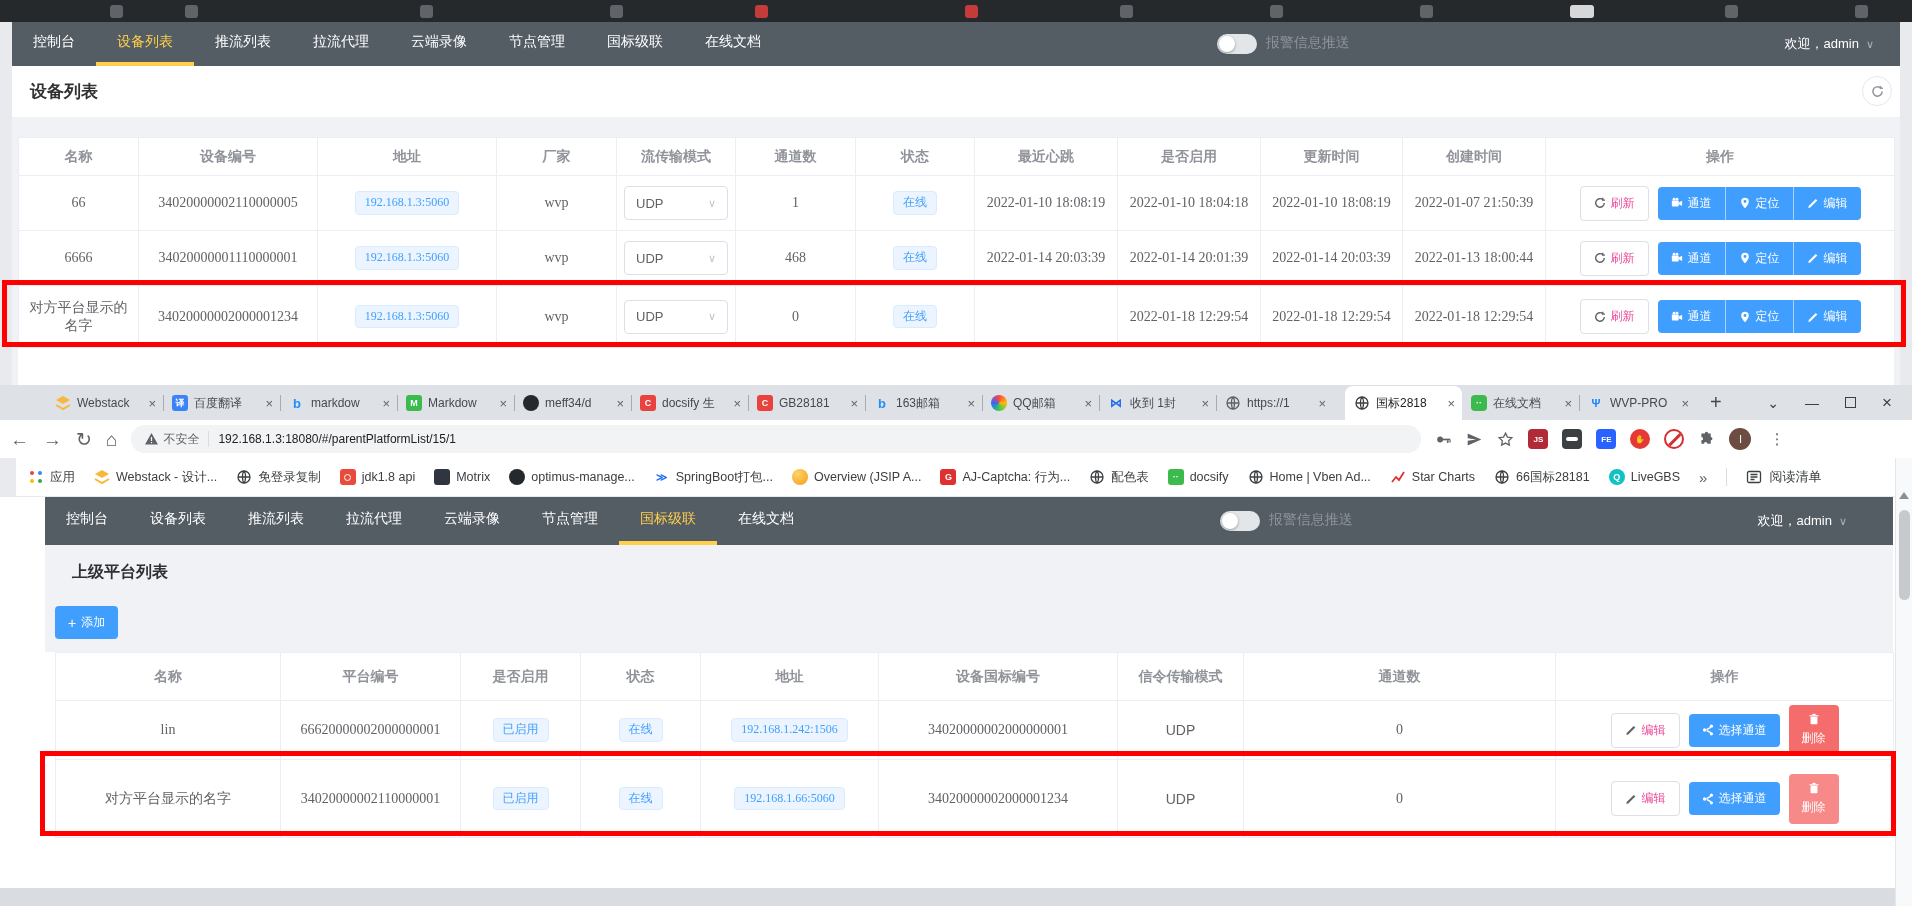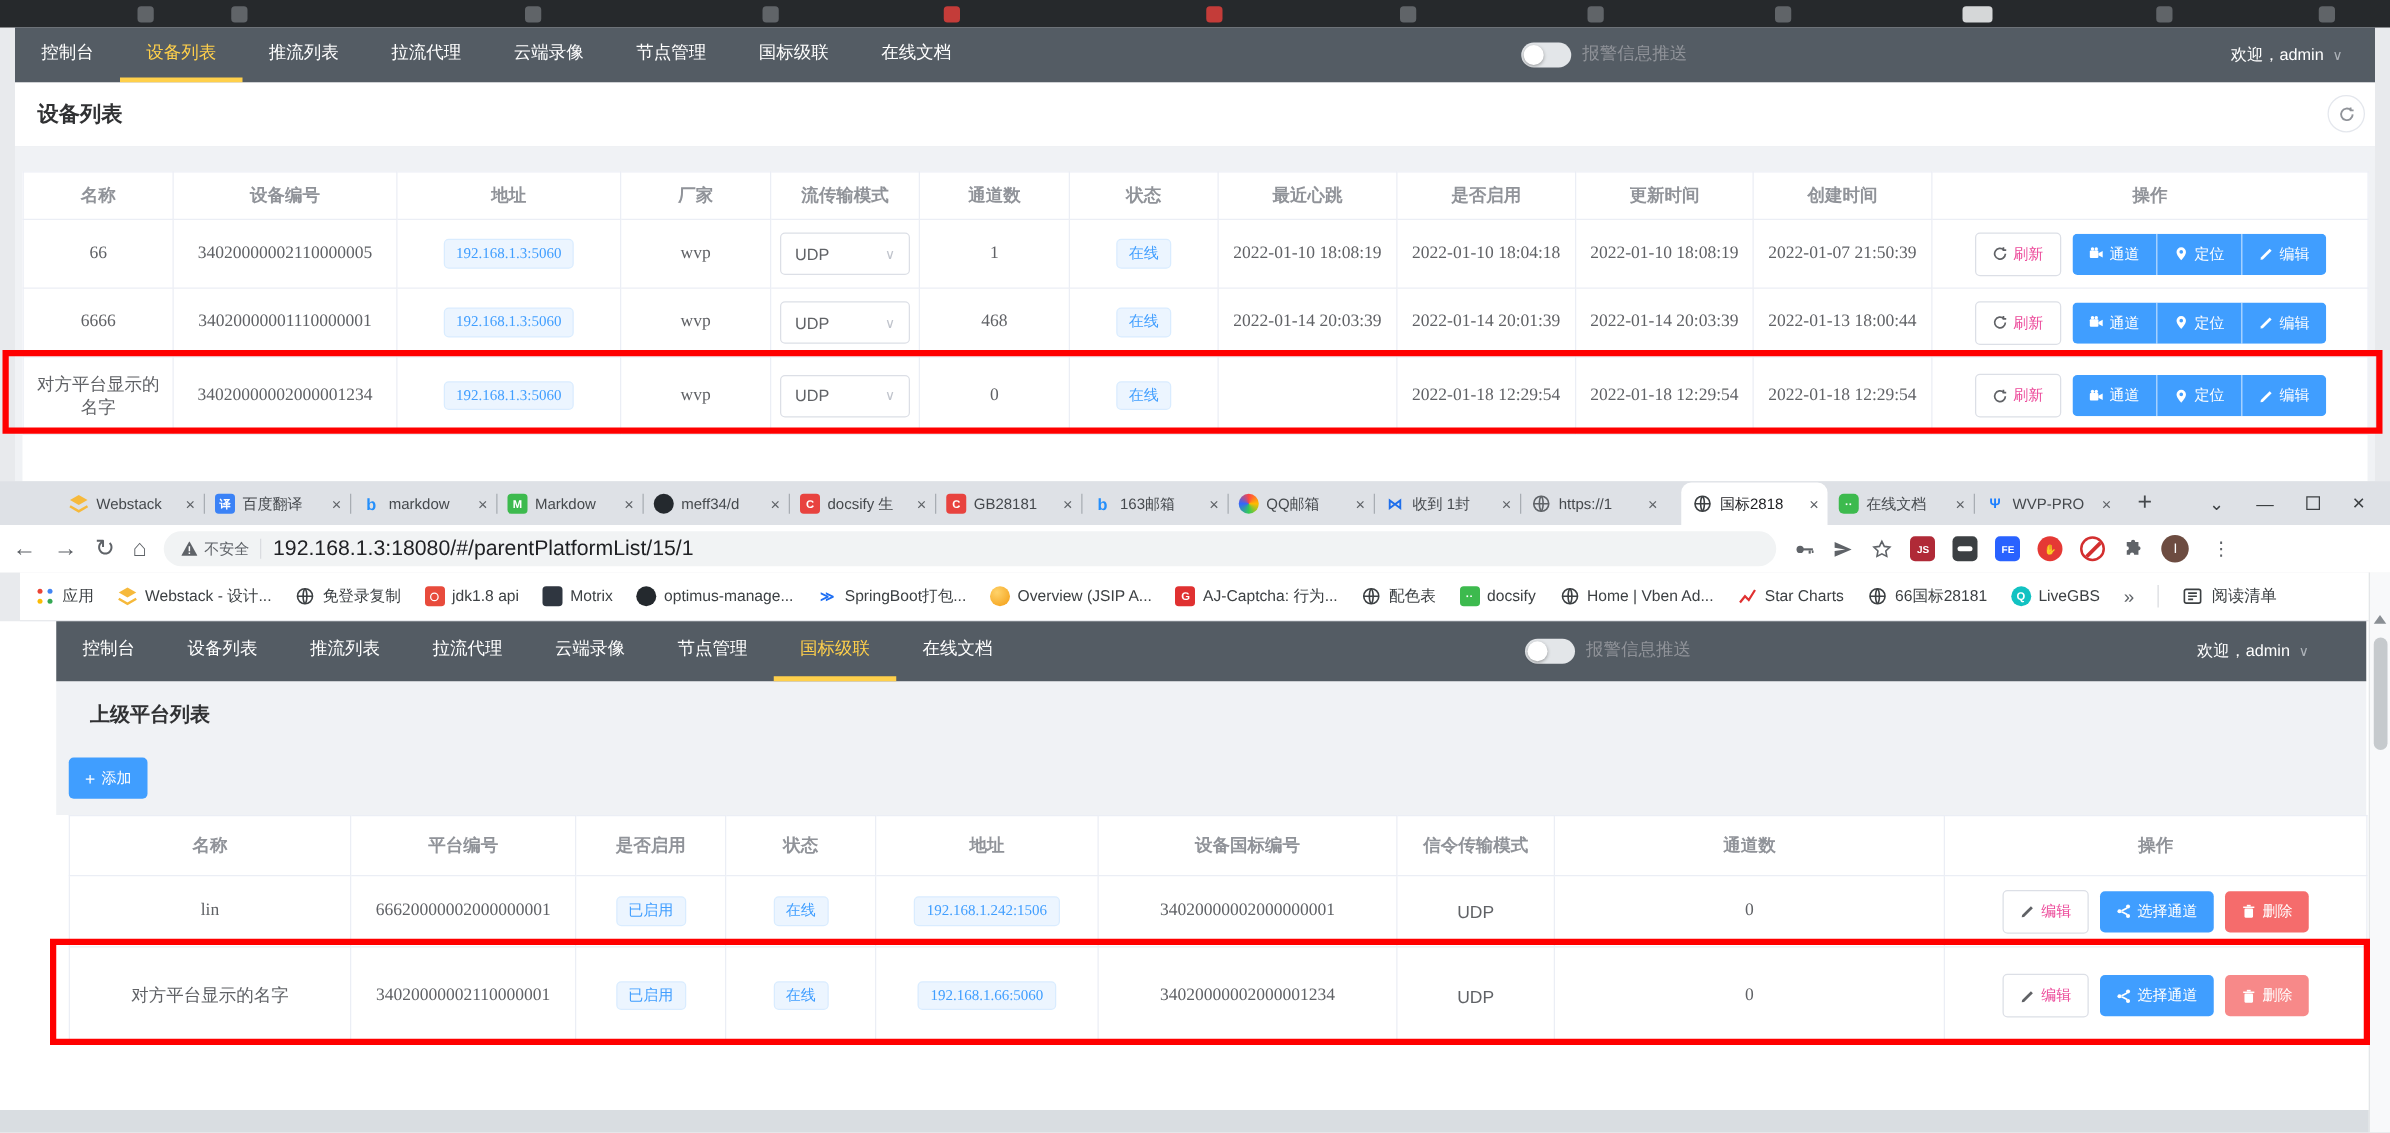--- a/index.html
+++ b/index.html
@@ -26,21 +26,21 @@
   
   .badge { display:inline-block; padding:4px 9px; background:#ecf5ff; border:1px solid #d9ecff; border-radius:4px; color:#409eff; font-size:12px; line-height:1.1; }
   .sel { width:104px; height:34px; border:1px solid #dcdfe6; border-radius:4px; background:#fff; display:inline-flex; align-items:center; justify-content:space-between; padding:0 11px; color:#606266; font-size:13px; cursor:pointer; }
   .sel .chev { color:#c0c4cc; font-size:11px; }
   .btn { display:inline-flex; align-items:center; gap:5px; font-size:12px; border-radius:4px; padding:8px 13px; cursor:pointer; border:none; font-family:"Liberation Sans",sans-serif; white-space:nowrap; }
   .btn-plain { background:#fff; border:1px solid #dcdfe6; color:#ec4899; }
   .btn-blue  { background:#409eff; color:#fff; border-radius:0; }
   .btn-group { display:inline-flex; border-radius:4px; overflow:hidden; }
   .btn-group .btn-blue + .btn-blue { border-left:1px solid rgba(255,255,255,.55); }
   .btn-primary { background:#409eff; color:#fff; }
-  .btn-danger { background:#f56c6c; color:#fff; }
+  .btn-danger { background:#f56c6c; color:#fff;flex-direction:column; }
   .btn-danger.light { background:#f78989; }
   .icn { width:12px; height:12px; display:inline-block; }
   .icn svg { display:block; width:100%; height:100%; }
 
   
   .nav1 { left:12px; top:22px; width:1888px; height:44px; }
   .titlebar1 { left:12px; top:66px; width:1888px; height:51px; background:#fff; display:flex; align-items:center; padding:0 18px; }
   .page-title { font-size:17px; font-weight:bold; color:#303133; }
   .page1 { left:12px; top:117px; width:1888px; height:268px; background:#f0f2f5; }
   .refresh-circle { right:20px; top:76px; width:30px; height:30px; border-radius:50%; background:#fff; border:1px solid #e4e7ed; display:grid; place-items:center; color:#909399; cursor:pointer; }
@@ -74,21 +74,21 @@
   .newtab { font-size:20px; color:#45494d; padding:0 14px; align-self:center; cursor:pointer; }
   .winctl { margin-left:auto; display:flex; align-items:center; gap:26px; padding-right:20px; align-self:center; color:#3c4043; font-size:14px; }
   .winctl span { cursor:pointer; }
   .winctl .maxi { width:11px; height:11px; border:1.5px solid #3c4043; display:inline-block; }
 
   .toolbar { left:0; top:420px; width:1912px; height:38px; background:#fff; display:flex; align-items:center; padding:0 10px; gap:14px; z-index:5; }
   .navbtn { color:#5f6368; font-size:19px; cursor:pointer; line-height:1; }
   .addrpill { width:1290px; height:28px; background:#f1f3f4; border-radius:14px; display:flex; align-items:center; padding:0 14px; gap:9px; }
   .sec { display:flex; align-items:center; gap:5px; color:#5f6368; font-size:12px; cursor:pointer; }
   .pill-div { width:1px; height:16px; background:#dadce0; }
-  .url { color:#202124; font-size:17px; }
+  .url { color:#202124; font-size:12px; }
   .tool-ic { color:#5f6368; cursor:pointer; }
   .tool-ic svg { width:17px; height:17px; display:block; }
   .ext { width:20px; height:20px; border-radius:4px; display:grid; place-items:center; font-size:8px; font-weight:bold; color:#fff; cursor:pointer; }
   .avatar { width:22px; height:22px; border-radius:50%; background:#6d4c41; color:#fff; display:grid; place-items:center; font-size:11px; cursor:pointer; }
   .kebab { color:#5f6368; font-size:15px; cursor:pointer; padding:0 4px; }
 
   .bookmarks { left:16px; top:458px; width:1912px; height:39px; background:#fff; display:flex; align-items:center; padding:0 12px; gap:19px; font-size:12.5px; color:#3c4043; z-index:5; border-bottom:1px solid #e8eaed; }
   .bm { display:flex; align-items:center; gap:6px; cursor:pointer; white-space:nowrap; }
   .bmi { width:16px; height:16px; display:grid; place-items:center; font-size:9px; font-weight:bold; border-radius:3px; color:#fff; }
   .bmi svg { width:16px; height:16px; display:block; }

